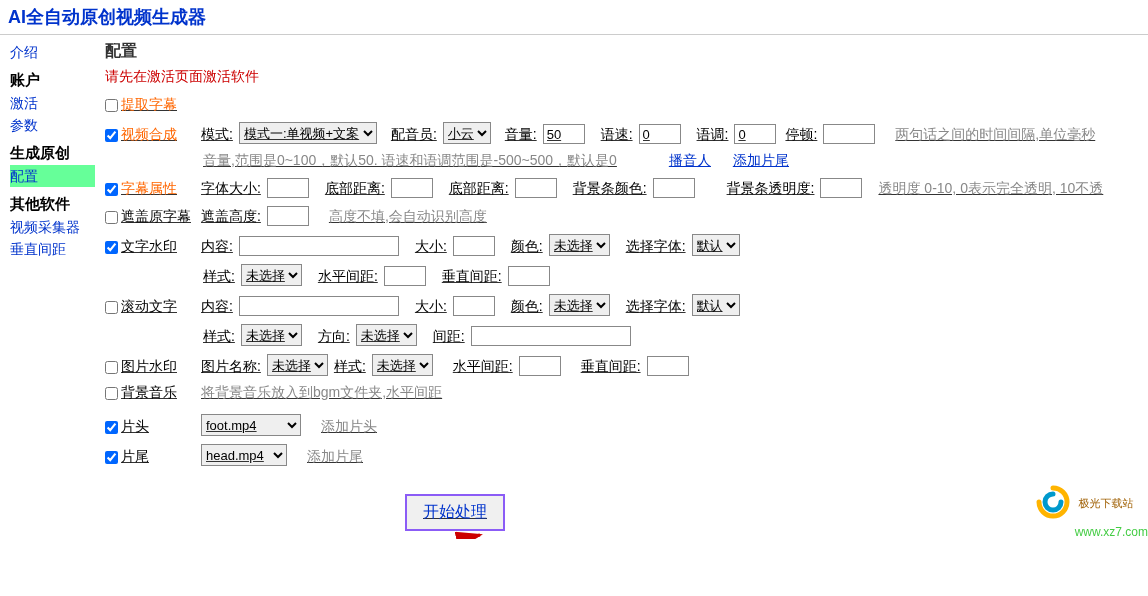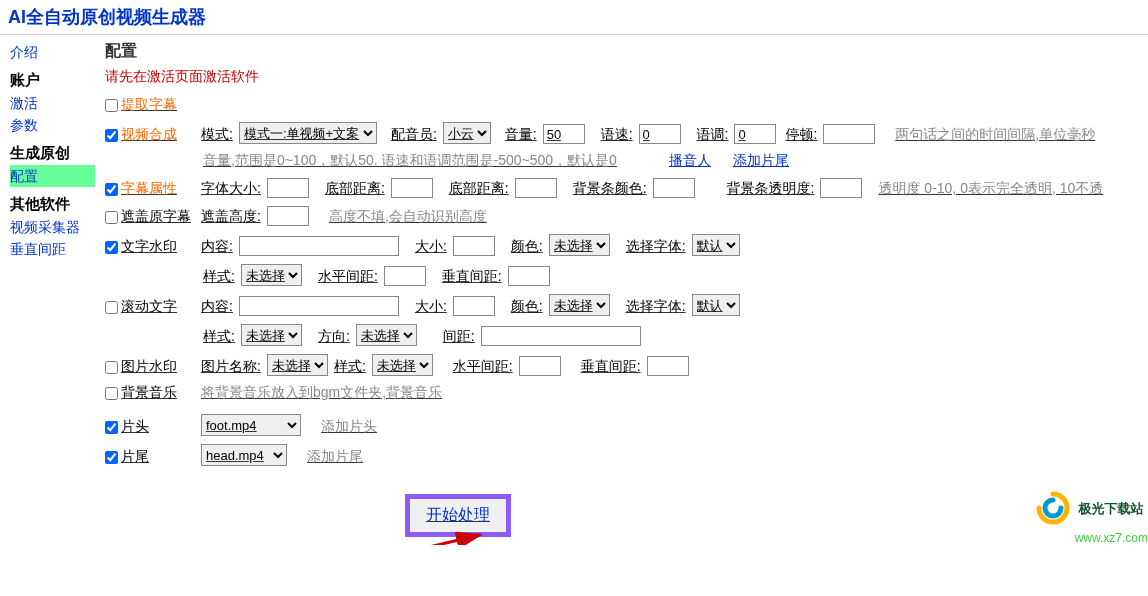--- a/index.html
+++ b/index.html
@@ -20,24 +20,24 @@
 .checkbox-label .orange { color: #ff6600; }
 .checkbox-label .black { color: #000; }
 .field-label { color: #000; }
 .hint { color: #888; }
 .link { color: #0033cc; text-decoration: underline; cursor: pointer; margin-left: 16px; }
 input[type="text"] { border: 1px solid #888; height: 20px; padding: 0 3px; font-size: 13px; }
 input.tiny { width: 42px; }
 input.small { width: 52px; }
 input.med { width: 160px; }
 select { border: 1px solid #888; height: 22px; font-size: 13px; background: #efefef; }
-.btn { background: #f0f0f0; border: 5px solid #8b5cf6; padding: 6px 16px; font-size: 16px; color: #0033cc; cursor: pointer; }
+.btn { background: #f0f0f0; border: 2px solid #8b5cf6; padding: 6px 16px; font-size: 16px; color: #0033cc; cursor: pointer; }
 .arrow-wrap { position: absolute; left: 200px; top: 490px; }
 .watermark { position: absolute; right: 0; bottom: 0; }
-.wm-text { font-size: 13px; color: #14532d; font-weight: bold; }
+.wm-text { font-size: 11px; color: #a16207; font-weight: normal; }
 .wm-url { font-size: 12px; color: #44cc44; }
 .wm-swirl { display: inline-block; vertical-align: middle; margin-right: 4px; }
 </style>
 </head>
 <body>
 
 <div class="header">AI全自动原创视频生成器</div>
 
 <div class="container">
   <div class="sidebar">
@@ -152,21 +152,21 @@
       <span class="field-label" style="margin-left:10px">颜色:</span>
       <select><option>未选择</option></select>
       <span class="field-label" style="margin-left:10px">选择字体:</span>
       <select><option>默认</option></select>
     </div>
     <div class="row indent">
       <span class="field-label">样式:</span>
       <select><option>未选择</option></select>
       <span class="field-label" style="margin-left:10px">方向:</span>
       <select><option>未选择</option></select>
-      <span class="field-label" style="margin-left:20px">间距:</span>
+      <span class="field-label" style="margin-left:10px">间距:</span>
       <input type="text" class="med" style="">
     </div>
 
     <div class="row">
       <label class="checkbox-label">
         <input type="checkbox" style="">
         <span class="black">图片水印</span>
       </label>
       <span class="field-label">图片名称:</span>
       <select><option>未选择</option></select>
@@ -176,21 +176,21 @@
       <input type="text" class="tiny" style="">
       <span class="field-label" style="margin-left:14px">垂直间距:</span>
       <input type="text" class="tiny" style="">
     </div>
 
     <div class="row">
       <label class="checkbox-label">
         <input type="checkbox" style="">
         <span class="black">背景音乐</span>
       </label>
-      <span class="hint">将背景音乐放入到bgm文件夹,背景音乐</span>
+      <span class="hint">将背景音乐放入到bgm文件夹,水平间距</span>
     </div>
 
     <div class="row" style="margin-top:12px">
       <label class="checkbox-label">
         <input type="checkbox" checked="" style="">
         <span class="black">片头</span>
       </label>
       <select style="width:100px"><option>foot.mp4</option></select>
       <span class="hint" style="margin-left:14px">添加片头</span>
     </div>

